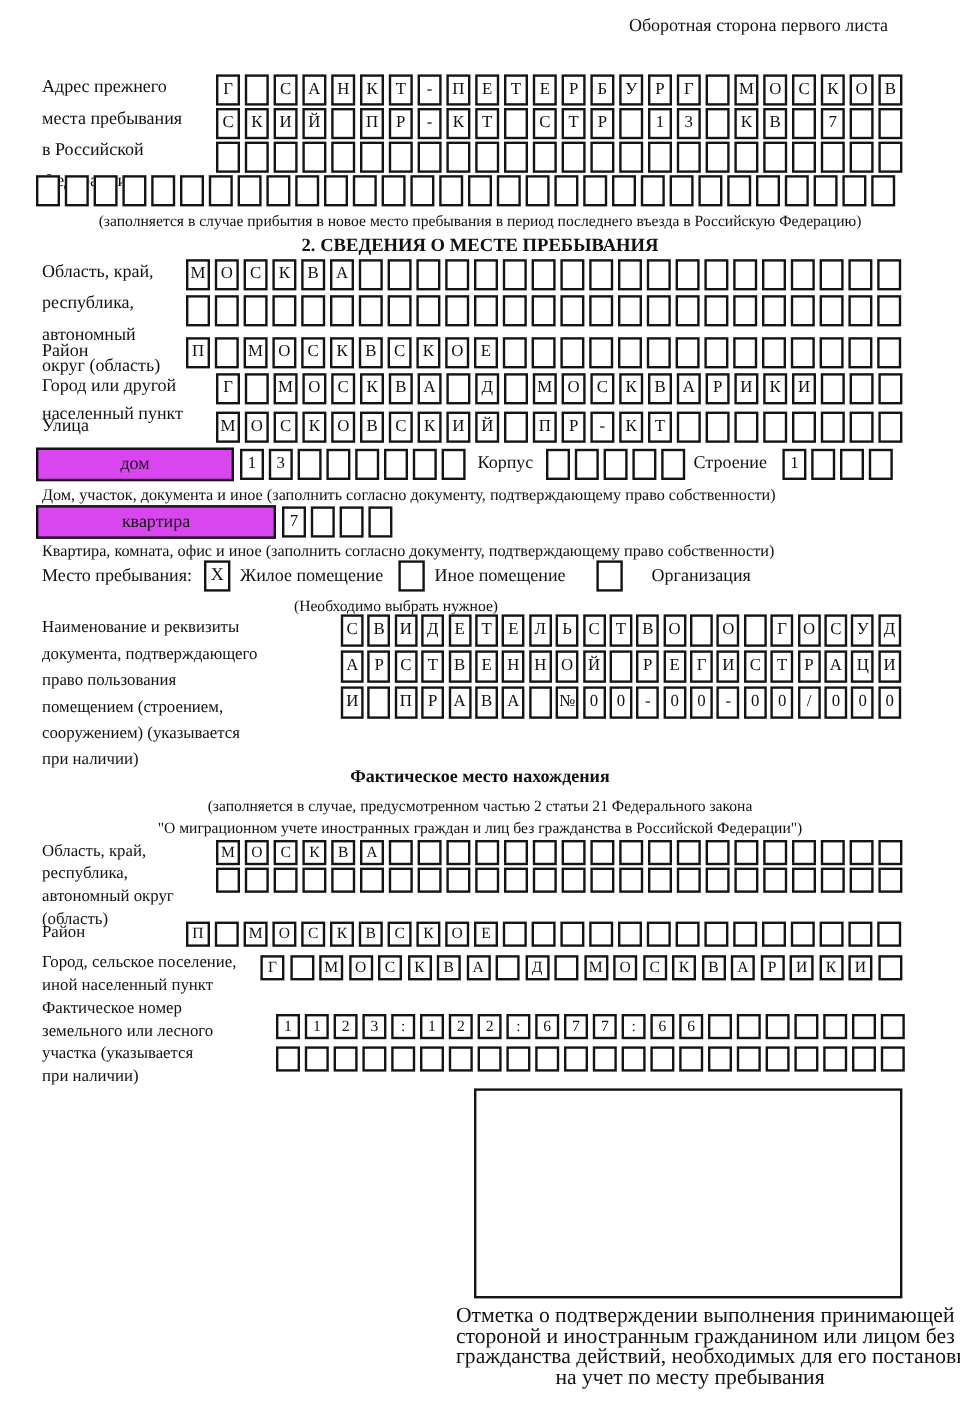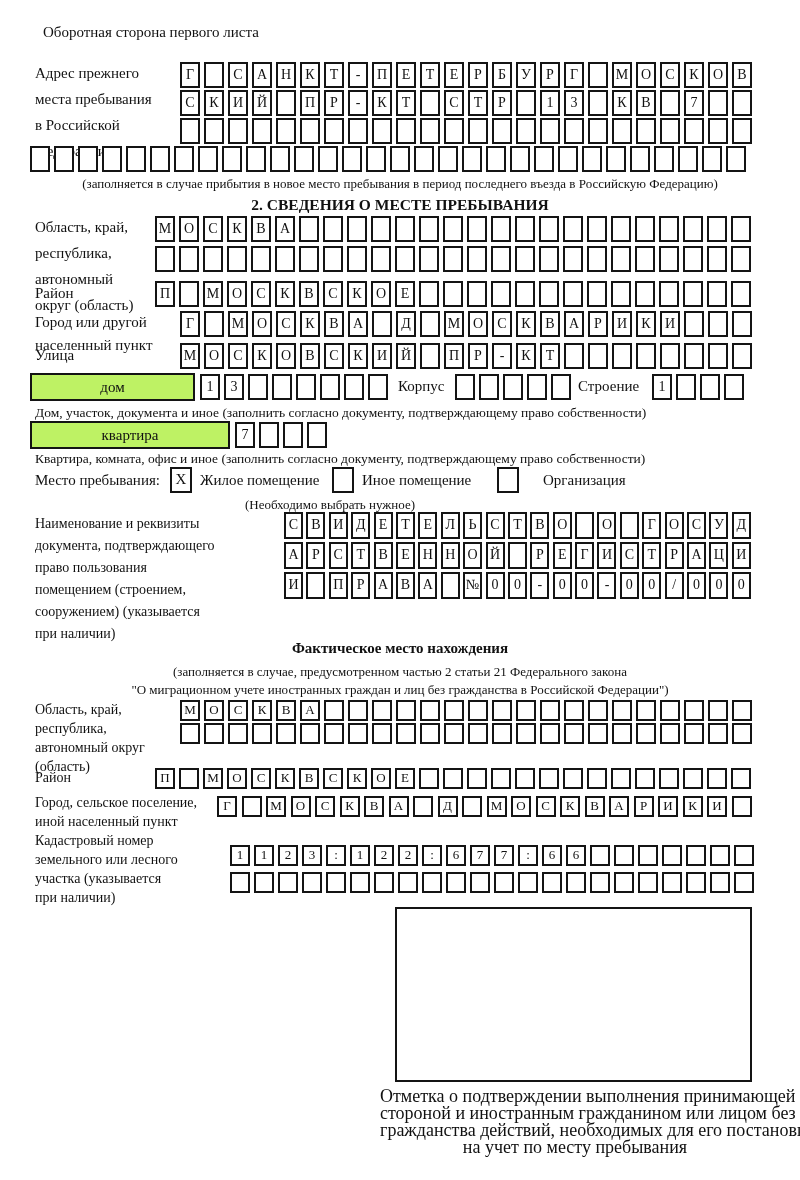--- a/index.html
+++ b/index.html
@@ -20,38 +20,38 @@
     display:inline-block;box-sizing:border-box;width:20px;height:26px;
     border:2px solid #141414;margin-right:4px;background:#fff;
     text-align:center;font-size:14px;line-height:21px;vertical-align:top;
     font-family:"Liberation Serif", serif;color:#111;
   }
   .doc .cbox{width:19px;height:27px;margin-right:3.4px;line-height:22px;}
   .sm .cbox{height:21px;font-size:13px;line-height:16px;}
   .p245 .cbox{margin-right:4.5px;}
   .rect{
     position:absolute;box-sizing:border-box;border:2px solid #141414;
-    text-align:center;font-size:15px;background:#bef264;
+    text-align:center;font-size:15px;background:#d946ef;
   }
   .cb{
     position:absolute;box-sizing:border-box;width:22px;height:26px;
     border:2px solid #141414;text-align:center;font-size:15px;line-height:21px;background:#fff;
   }
   .cap{font-size:13.5px;white-space:nowrap;}
   .stamp{position:absolute;box-sizing:border-box;border:2px solid #141414;background:#fff;}
   .stampcap div{line-height:17px;font-size:18px;white-space:nowrap;}
   .stampcap{text-align:center;}
   .fact-title{font-weight:bold;font-size:15px;text-align:center;white-space:nowrap;}
 </style>
 </head>
 <body>
 
 <div class="page">
 
-  <div class="abs lbl" style="top:24px;left:0;width:740px;text-align:left;margin-left:43px;">Оборотная сторона первого листа</div>
+  <div class="abs lbl" style="top:14px;left:0;width:740px;text-align:right;">Оборотная сторона первого листа</div>
 
   <div class="abs lbl-lines lh26" style="top:60px;left:35px;">
       <div>Адрес прежнего</div>
       <div>места пребывания</div>
       <div>в Российской</div>
       <div>Федерации</div>
     </div>
   <div class="crow" style="top:62px;left:180px;"><span class="cbox">Г</span><span class="cbox"></span><span class="cbox">С</span><span class="cbox">А</span><span class="cbox">Н</span><span class="cbox">К</span><span class="cbox">Т</span><span class="cbox">-</span><span class="cbox">П</span><span class="cbox">Е</span><span class="cbox">Т</span><span class="cbox">Е</span><span class="cbox">Р</span><span class="cbox">Б</span><span class="cbox">У</span><span class="cbox">Р</span><span class="cbox">Г</span><span class="cbox"></span><span class="cbox">М</span><span class="cbox">О</span><span class="cbox">С</span><span class="cbox">К</span><span class="cbox">О</span><span class="cbox">В</span></div>
   <div class="crow" style="top:90px;left:180px;"><span class="cbox">С</span><span class="cbox">К</span><span class="cbox">И</span><span class="cbox">Й</span><span class="cbox"></span><span class="cbox">П</span><span class="cbox">Р</span><span class="cbox">-</span><span class="cbox">К</span><span class="cbox">Т</span><span class="cbox"></span><span class="cbox">С</span><span class="cbox">Т</span><span class="cbox">Р</span><span class="cbox"></span><span class="cbox">1</span><span class="cbox">3</span><span class="cbox"></span><span class="cbox">К</span><span class="cbox">В</span><span class="cbox"></span><span class="cbox">7</span><span class="cbox"></span><span class="cbox"></span></div>
   <div class="crow" style="top:118px;left:180px;"><span class="cbox"></span><span class="cbox"></span><span class="cbox"></span><span class="cbox"></span><span class="cbox"></span><span class="cbox"></span><span class="cbox"></span><span class="cbox"></span><span class="cbox"></span><span class="cbox"></span><span class="cbox"></span><span class="cbox"></span><span class="cbox"></span><span class="cbox"></span><span class="cbox"></span><span class="cbox"></span><span class="cbox"></span><span class="cbox"></span><span class="cbox"></span><span class="cbox"></span><span class="cbox"></span><span class="cbox"></span><span class="cbox"></span><span class="cbox"></span></div>
@@ -130,21 +130,21 @@
   <div class="abs" style="top:770px;left:35px;font-size:14px;">Район</div>
   <div class="crow sm" style="top:768px;left:155px;"><span class="cbox">П</span><span class="cbox"></span><span class="cbox">М</span><span class="cbox">О</span><span class="cbox">С</span><span class="cbox">К</span><span class="cbox">В</span><span class="cbox">С</span><span class="cbox">К</span><span class="cbox">О</span><span class="cbox">Е</span><span class="cbox"></span><span class="cbox"></span><span class="cbox"></span><span class="cbox"></span><span class="cbox"></span><span class="cbox"></span><span class="cbox"></span><span class="cbox"></span><span class="cbox"></span><span class="cbox"></span><span class="cbox"></span><span class="cbox"></span><span class="cbox"></span><span class="cbox"></span></div>
 
   <div class="abs lbl-lines lh19" style="top:793px;left:35px;">
       <div>Город, сельское поселение,</div>
       <div>иной населенный пункт</div>
     </div>
   <div class="crow sm p245" style="top:796px;left:217px;"><span class="cbox">Г</span><span class="cbox"></span><span class="cbox">М</span><span class="cbox">О</span><span class="cbox">С</span><span class="cbox">К</span><span class="cbox">В</span><span class="cbox">А</span><span class="cbox"></span><span class="cbox">Д</span><span class="cbox"></span><span class="cbox">М</span><span class="cbox">О</span><span class="cbox">С</span><span class="cbox">К</span><span class="cbox">В</span><span class="cbox">А</span><span class="cbox">Р</span><span class="cbox">И</span><span class="cbox">К</span><span class="cbox">И</span><span class="cbox"></span></div>
 
   <div class="abs lbl-lines lh19" style="top:831px;left:35px;">
-      <div>Кадастровый номер</div>
+      <div>Фактическое номер</div>
       <div>земельного или лесного</div>
       <div>участка (указывается</div>
       <div>при наличии)</div>
     </div>
   <div class="crow sm" style="top:845px;left:230px;"><span class="cbox">1</span><span class="cbox">1</span><span class="cbox">2</span><span class="cbox">3</span><span class="cbox">:</span><span class="cbox">1</span><span class="cbox">2</span><span class="cbox">2</span><span class="cbox">:</span><span class="cbox">6</span><span class="cbox">7</span><span class="cbox">7</span><span class="cbox">:</span><span class="cbox">6</span><span class="cbox">6</span><span class="cbox"></span><span class="cbox"></span><span class="cbox"></span><span class="cbox"></span><span class="cbox"></span><span class="cbox"></span><span class="cbox"></span></div>
   <div class="crow sm" style="top:872px;left:230px;"><span class="cbox"></span><span class="cbox"></span><span class="cbox"></span><span class="cbox"></span><span class="cbox"></span><span class="cbox"></span><span class="cbox"></span><span class="cbox"></span><span class="cbox"></span><span class="cbox"></span><span class="cbox"></span><span class="cbox"></span><span class="cbox"></span><span class="cbox"></span><span class="cbox"></span><span class="cbox"></span><span class="cbox"></span><span class="cbox"></span><span class="cbox"></span><span class="cbox"></span><span class="cbox"></span><span class="cbox"></span></div>
 
   <div class="stamp" style="top:907px;left:395px;width:357px;height:175px;"></div>
   <div class="abs stampcap lbl-lines" style="top:1088px;left:380px;width:390px;">
       <div>Отметка о подтверждении выполнения принимающей</div>

